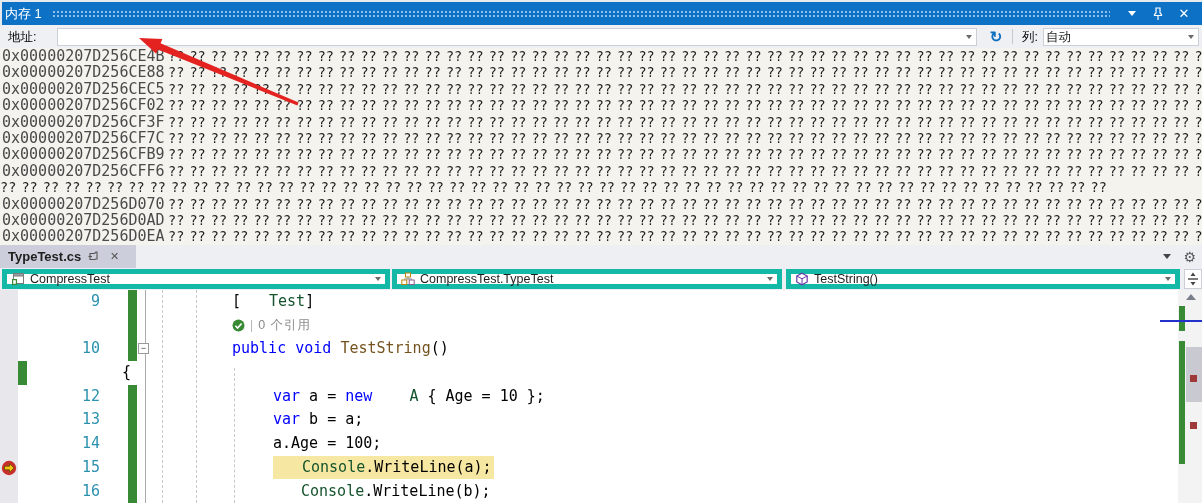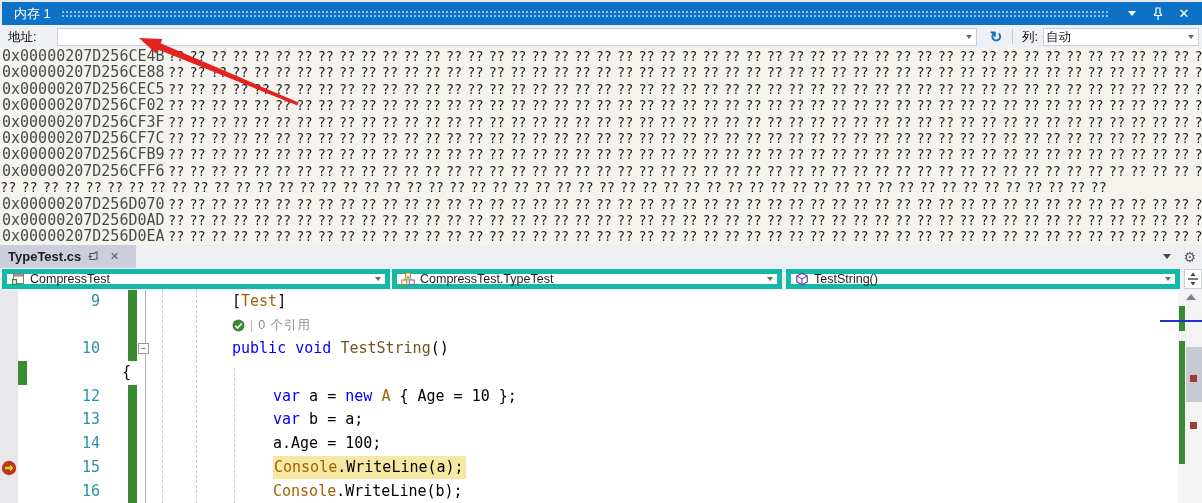--- a/index.html
+++ b/index.html
@@ -3,21 +3,21 @@
 <meta charset="utf-8">
 <style>
   * { margin:0; padding:0; box-sizing:border-box; }
   html,body { width:1202px; height:503px; overflow:hidden; }
   body { font-family:"Liberation Sans", sans-serif; font-size:12.5px; color:#1e1e1e; }
   #root { position:relative; width:1202px; height:503px; background:#fff; }
 
   
   .mem-panel { position:absolute; left:0; top:0; width:1202px; height:245px; background:#f4f3ee; overflow:hidden; }
   .mem-title { position:relative; height:25px; background:#0d72c6; border-top:2px solid #e6e9ed; border-left:2px solid #e6e9ed; display:flex; align-items:center; }
-  .mem-title-text { color:#fff; font-size:13px; padding-left:12px; white-space:nowrap; }
+  .mem-title-text { color:#fff; font-size:13px; padding-left:3px; white-space:nowrap; }
   .mem-title-dots { flex:1; height:9px; margin:2px 14px 0 10px;
     background-image:radial-gradient(circle, rgba(190,218,242,.75) 1px, transparent 1.1px);
     background-size:4px 4px; }
   .title-btns { display:flex; align-items:center; gap:10px; padding-right:10px; }
   .tbtn { width:16px; height:16px; display:flex; align-items:center; justify-content:center; color:#fff; cursor:default; }
   .chev { width:0; height:0; border-left:4px solid transparent; border-right:4px solid transparent; border-top:5px solid #fff; }
   .close-x { font-size:13px; line-height:13px; color:#fff; }
 
   .mem-toolbar { position:relative; height:23px; background:#eff0f3; display:flex; align-items:center; }
   .lbl { font-size:12.5px; color:#000000; white-space:nowrap; }
@@ -60,21 +60,21 @@
   .guide { position:absolute; width:0; border-left:1px dashed #c9c9c9; z-index:0; }
   .outline-line { position:absolute; left:145px; top:0; bottom:0; width:0; border-left:1px solid #ababab; z-index:0; }
   .cl-row { position:relative; display:flex; height:23.7px; line-height:23.7px; z-index:1; }
   .bpm { width:18px; flex:none; background:#e8e8ec; position:relative; }
   .bpm svg { position:absolute; left:1px; top:4px; }
   .lnum { width:110px; flex:none; text-align:right; padding-right:28px; color:#2b91af; font-size:15px; }
   .chg { width:9px; flex:none; background:#388a34; }
   .outl { width:14px; flex:none; position:relative; }
   .fold-box { position:absolute; left:1px; top:6px; width:11px; height:11px; background:#fff; border:1px solid #9a9a9a; font-size:9px; line-height:9px; text-align:center; color:#333; font-family:"Liberation Sans",sans-serif; z-index:2; }
   .ctext { flex:1; white-space:pre; font-size:15px; color:#000; }
-  .tk-k { color:#0000ff; } .tk-t { color:#a16207; } .tk-m { color:#74531f; } .tk-p { color:#000; }
+  .tk-k { color:#0000ff; } .tk-t { color:#14532d;margin-left:28px; } .tk-m { color:#74531f; } .tk-p { color:#000; }
   .hl { background:#f6e8a2; padding:2px 2px 3px 1px; }
   .lens-row { display:flex; align-items:center; gap:5px; font-family:"Liberation Sans",sans-serif; }
   .lens-sep { color:#b5b5b5; font-size:12px; }
   .lens-txt { color:#8a8a8a; font-size:12.5px; letter-spacing:1px; }
 
   
   .sbar { position:absolute; right:0; top:0; width:24px; height:213px; background:#f3f3f4; z-index:3; }
   .sb-up { position:absolute; left:8px; top:4px; width:0; height:0; border-left:5px solid transparent; border-right:5px solid transparent; border-bottom:6px solid #7b7f8c; }
   .sb-green { position:absolute; left:1px; width:6px; background:#388a34; }
   .sb-blue { position:absolute; left:-18px; width:42px; height:2px; background:#2330cc; }

